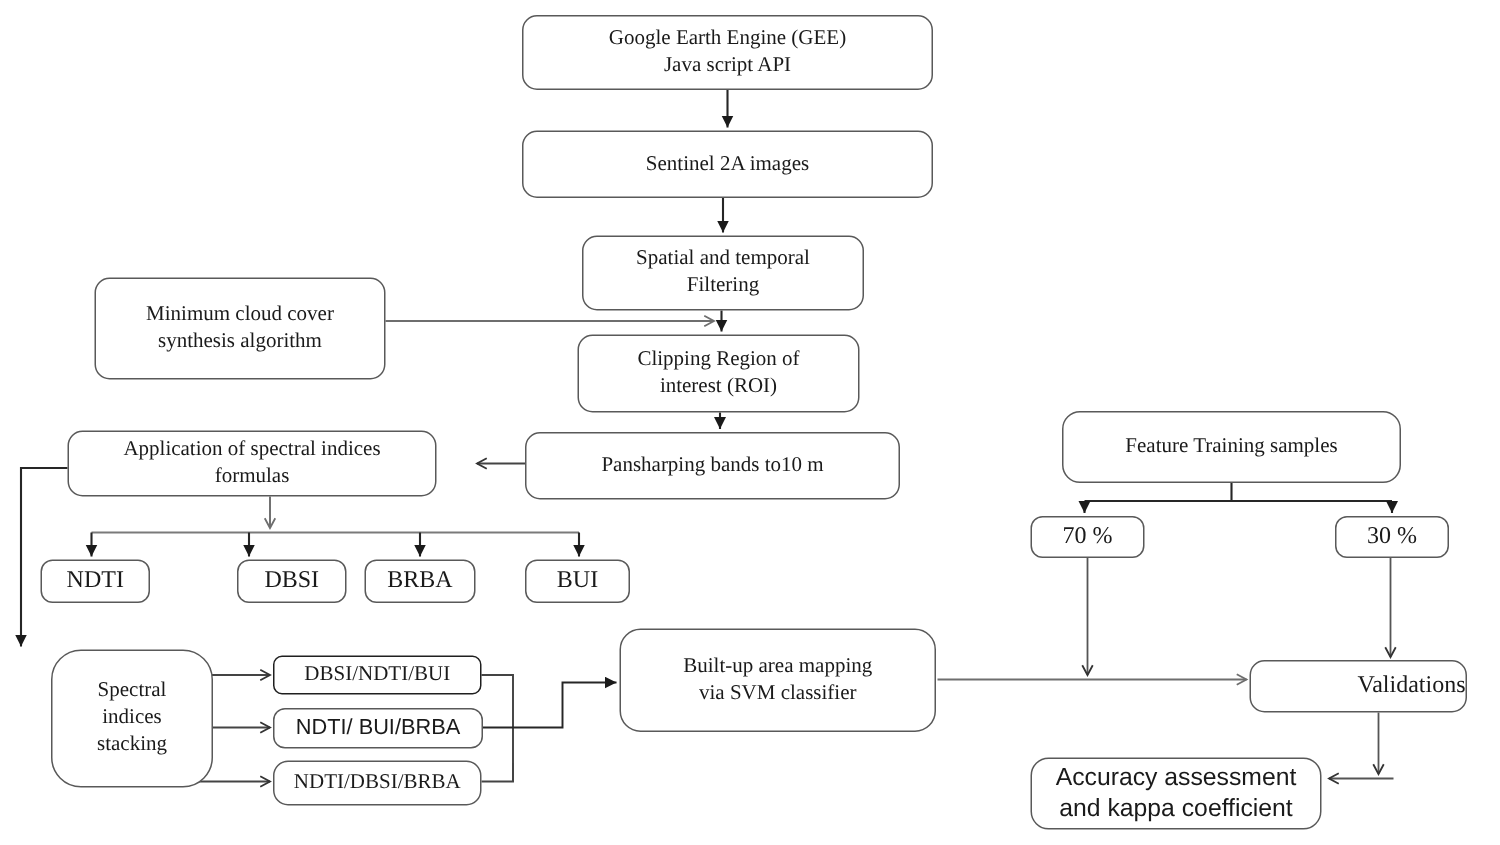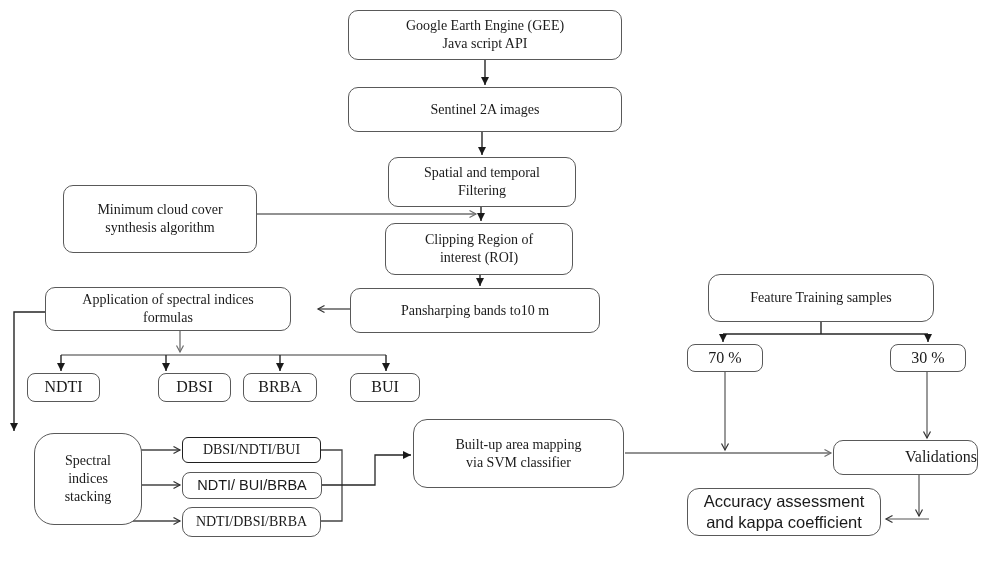--- a/index.html
+++ b/index.html
@@ -181,18 +181,18 @@
   </div>
 
   <div class="node r8 fs16" style="left:890px;top:344px;width:76px;height:28px;">
     <span>30 %</span>
   </div>
 
   <div class="node fs16" style="left:833px;top:440px;width:145px;height:35px;align-items:flex-end;">
     <span>Validations</span>
   </div>
 
-  <div class="node sans r12 fs165" style="left:687px;top:488px;width:194px;height:48px;">
+  <div class="node sans r12 fs165" style="left:687px;top:505px;width:194px;height:48px;">
     <span>Accuracy assessment</span>
     <span>and kappa coefficient</span>
   </div>
 
 </div>
 
 </body></html>

